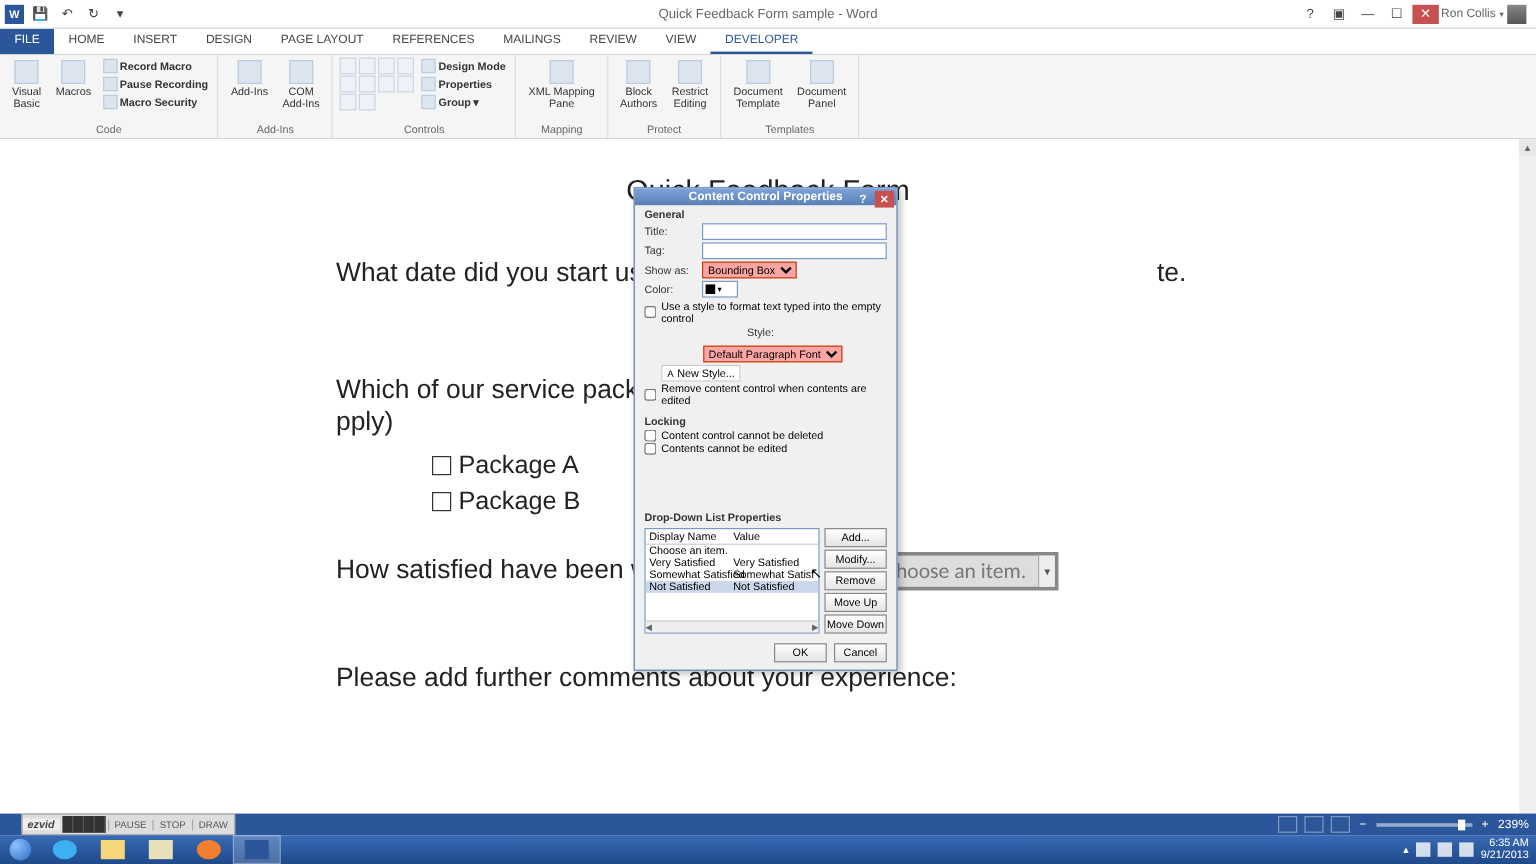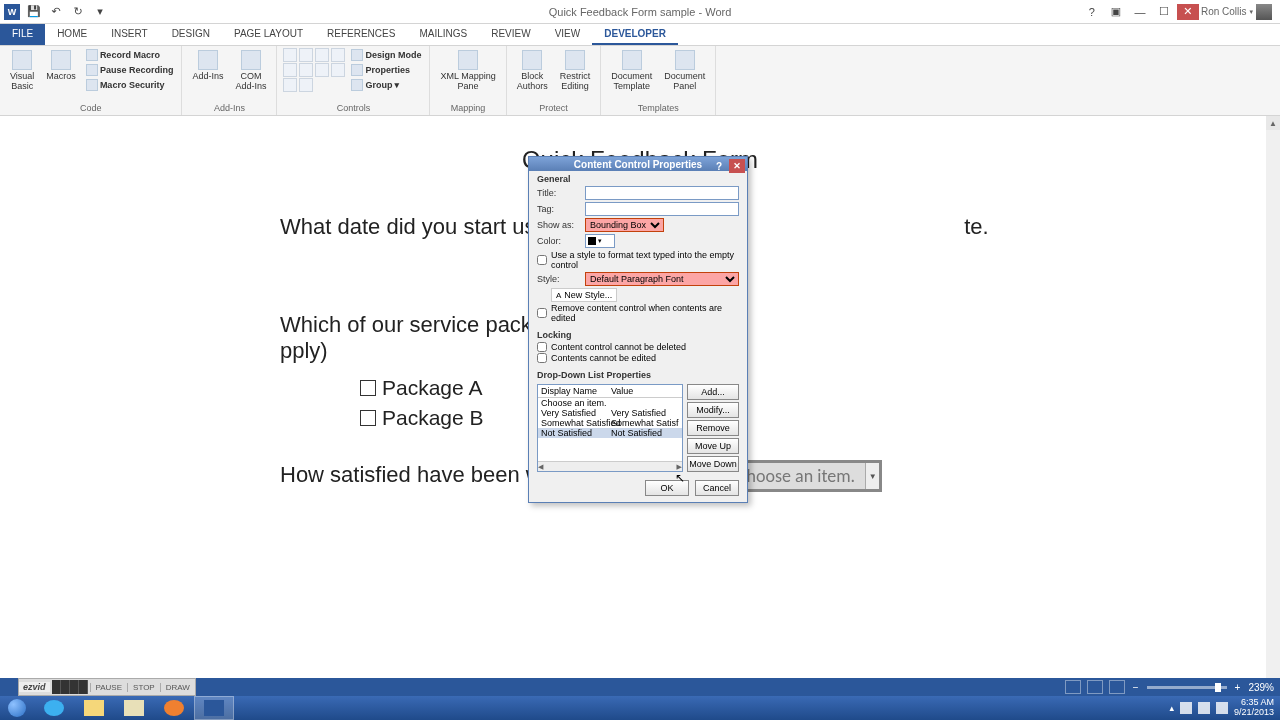--- a/index.html
+++ b/index.html
@@ -14,21 +14,21 @@
 .titlebar .right { position: absolute; right: 4px; display: flex; gap: 2px; align-items: center; }
 .titlebar .wbtn { width: 22px; height: 16px; display: inline-flex; align-items: center; justify-content: center; font-size: 11px; color: #444; cursor: pointer; }
 .titlebar .wbtn.restore { background: #c75050; color: #fff; }
 .titlebar .user { font-size: 10px; color: #666; margin-right: 4px; display: inline-flex; align-items: center; gap: 3px; }
 .titlebar .avatar { width: 16px; height: 16px; background: linear-gradient(#888,#555); }
 
 
 .ribbon-tabs { height: 22px; display: flex; font-size: 10px; border-bottom: 1px solid #d4d4d4; }
 .ribbon-tabs .tab { padding: 4px 12px; color: #444; text-transform: uppercase; cursor: pointer; }
 .ribbon-tabs .tab.file { background: #2b579a; color: #fff; }
-.ribbon-tabs .tab.active { border-bottom: 2px solid #2b579a; color: #2b579a; font-weight: 700; }
+.ribbon-tabs .tab.active { border-bottom: 2px solid #2b579a; color: #2b579a; font-weight: 400; }
 
 
 .ribbon { height: 70px; background: #f5f5f5; border-bottom: 1px solid #d4d4d4; display: flex; font-size: 10px; }
 .group { border-right: 1px solid #ddd; padding: 2px 6px; display: flex; flex-direction: column; justify-content: space-between; }
 .group-label { text-align: center; color: #666; font-size: 9px; padding-top: 2px; }
 .group-body { display: flex; gap: 4px; }
 .big-btn { display: flex; flex-direction: column; align-items: center; gap: 2px; padding: 2px 4px; cursor: pointer; }
 .big-btn .bicon { width: 20px; height: 20px; background: #dde5f0; border: 1px solid #bcd; }
 .big-btn span { font-size: 9px; text-align: center; line-height: 1.1; color: #333; }
 .stack { display: flex; flex-direction: column; gap: 1px; }
@@ -285,20 +285,21 @@
     </div>
     <div style="height:24px;"></div>
     <div class="q">
       <span>How satisfied have been with our services?</span>
       <span class="dropdown-control">
         <span class="txt">Choose an item.</span>
         <span class="arrow">▼</span>
       </span>
     </div>
     <div style="height:48px;"></div>
+    <div class="q">Please add further comments about your experience:</div>
   </div>
 </div>
 
 <div class="scrollbar">
   <div class="arrow">▲</div>
 </div>
 
 <div class="dialog">
   <div class="dtitle">
     <span>Content Control Properties</span>
@@ -323,21 +324,21 @@
         <label>Color:</label>
         <span class="color-btn">
           <span class="color-sw"></span>
           <span style="font-size:7px;">▾</span>
         </span>
       </div>
     <div class="chk">
         <input type="checkbox" style="">
         <span>Use a style to format text typed into the empty control</span>
       </div>
-    <div class="row" style="margin-left:0;">
+    <div class="row" style="margin-left:11px;flex-direction:column;">
         <label>Style:</label>
         <select style="flex:1;"><option>Default Paragraph Font</option></select>
       </div>
     <div><span class="newstyle">
           <span style="font-size:8px;">A</span>
           <span>New Style...</span>
         </span></div>
     <div class="chk">
         <input type="checkbox" style="">
         <span>Remove content control when contents are edited</span>
@@ -347,21 +348,21 @@
     <div class="sec-title">Locking</div>
     <div class="chk">
         <input type="checkbox" style="">
         <span>Content control cannot be deleted</span>
       </div>
     <div class="chk">
         <input type="checkbox" style="">
         <span>Contents cannot be edited</span>
       </div>
   </div>
-  <div class="section" style="padding-bottom:2px;">
+  <div class="section" style="padding-bottom:2px;margin-top:40px;">
     <div class="sec-title">Drop-Down List Properties</div>
   </div>
   <div class="list-area">
     <div class="listbox">
       <div class="hdr">
           <span style="width:70px;">Display Name</span>
           <span>Value</span>
         </div>
       <div class="lrow">
           <span style="width:70px;">Choose an item.</span>

